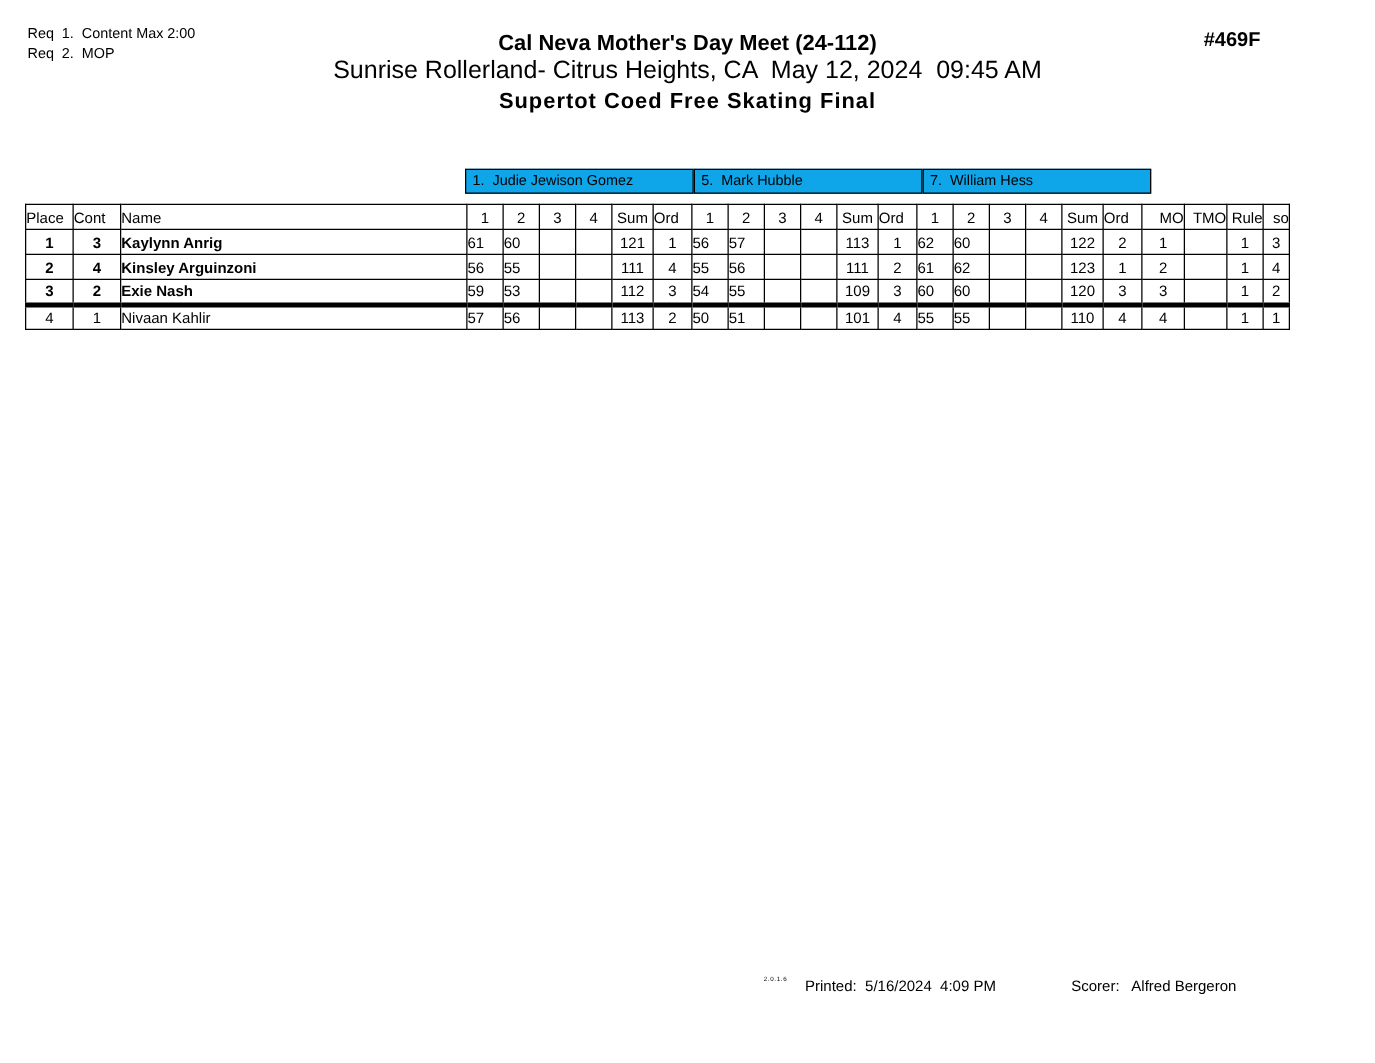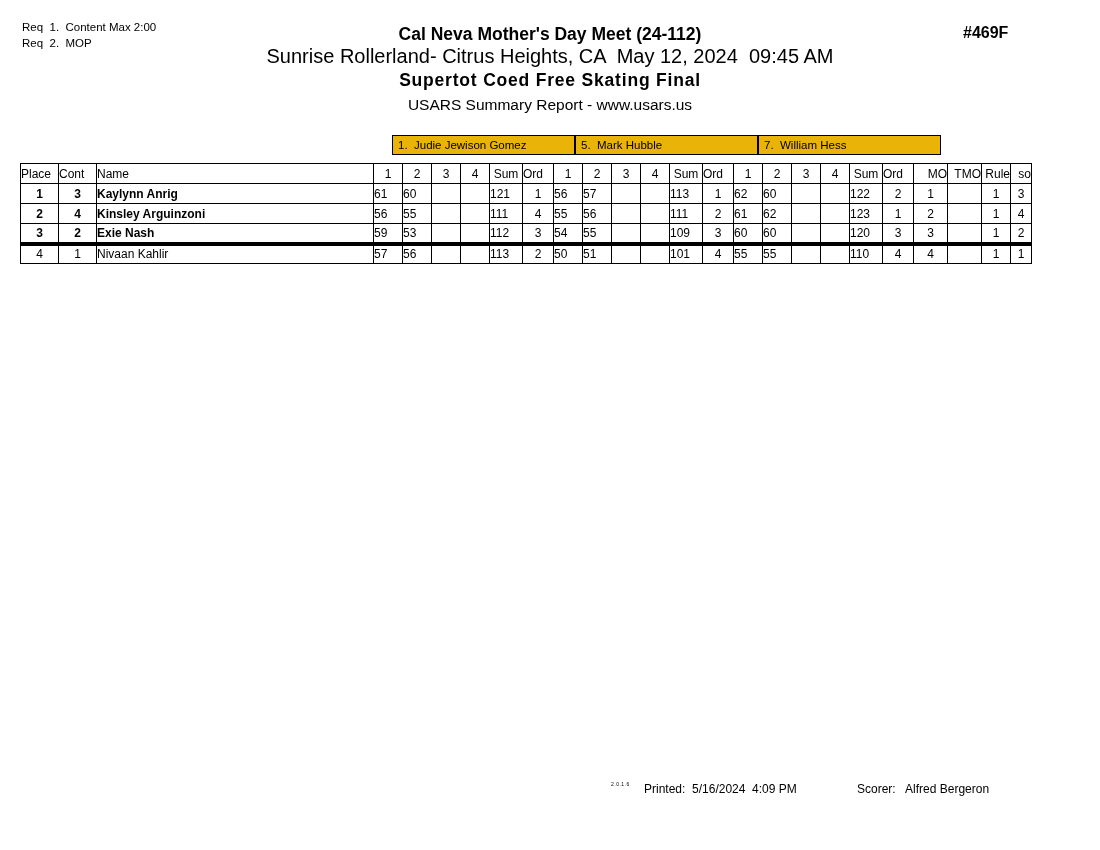--- a/index.html
+++ b/index.html
@@ -14,21 +14,21 @@
   .doc-num   { position:absolute; left:963px; top:24px; font-size:16px; font-weight:bold; }
   .head-center { position:absolute; left:0; top:24px; width:1100px; text-align:center; }
   .t1 { font-size:17.5px; font-weight:bold; line-height:20px; }
   .t2 { font-size:20px;   line-height:21px; margin-top:2px; }
   .t3 { font-size:17.5px; font-weight:bold; line-height:22px; margin-top:2px; letter-spacing:0.8px; }
   .t4 { font-size:15.5px; line-height:21px; margin-top:3px; }
 
   
   .judgebox {
     position:absolute; top:135px; height:20px; width:183px; box-sizing:border-box;
-    border:1px solid #000; font-size:11.5px; padding:3px 0 0 5px; background:#eab308;margin-left:20px;
+    border:1px solid #000; font-size:11.5px; padding:3px 0 0 5px; background:#0ea5e9;
   }
   .jb0 { left:372px; } .jb1 { left:555px; } .jb2 { left:738px; }
 
   
   table.results {
     position:absolute; left:20px; top:163px;
     border-collapse:collapse; table-layout:fixed; width:1012px;
     font-size:12px;
   }
   table.results th, table.results td {
@@ -38,21 +38,21 @@
   th.h-left  { text-align:left; padding-left:3px; }
   th.h-name  { text-align:left; padding-left:4px; }
   th.h-num   { text-align:center; }
   th.h-sum   { text-align:center; }
   th.h-ord   { text-align:left; border-left:3px solid #000; border-right:3px solid #000; }
   th.h-right { text-align:right; padding-left:3px; }
 
   td.place, td.cont { text-align:center; }
   td.name  { text-align:left; padding-left:4px; }
   td.s     { text-align:left; padding-left:3px; }
-  td.sum   { text-align:left; padding-right:3px; }
+  td.sum   { text-align:center; padding-right:3px; }
   td.ord   { text-align:center; font-weight:bold; border-left:3px solid #000; border-right:3px solid #000; }
   td.mo, td.tmo, td.rule, td.so { text-align:center; }
   tr.boldrow td.place, tr.boldrow td.cont, tr.boldrow td.name { font-weight:bold; }
   tr.cut td { border-top:4px solid #000; }
 
   
   .ver     { position:absolute; left:611px; top:781px; font-size:5px; letter-spacing:0.5px; }
   .printed { position:absolute; left:644px; top:782px; font-size:12px; }
   .scorer  { position:absolute; left:857px; top:782px; font-size:12px; }
 </style>
@@ -65,21 +65,20 @@
     <div class="pre">Req  1.  Content Max 2:00</div>
     <div class="pre">Req  2.  MOP</div>
   </div>
 
   <div class="doc-num">#469F</div>
 
   <div class="head-center">
     <div class="t1 pre">Cal Neva Mother's Day Meet (24-112)</div>
     <div class="t2 pre">Sunrise Rollerland- Citrus Heights, CA  May 12, 2024  09:45 AM</div>
     <div class="t3 pre">Supertot Coed Free Skating Final</div>
-    <div class="t4 pre">USARS Summary Report - www.usars.us</div>
   </div>
 
   <div class="judgebox jb0 pre">1.  Judie Jewison Gomez</div>
   <div class="judgebox jb1 pre">5.  Mark Hubble</div>
   <div class="judgebox jb2 pre">7.  William Hess</div>
 
   <table class="results">
     <colgroup>
         <col style="width: 38px;">
         <col style="width: 38px;">

